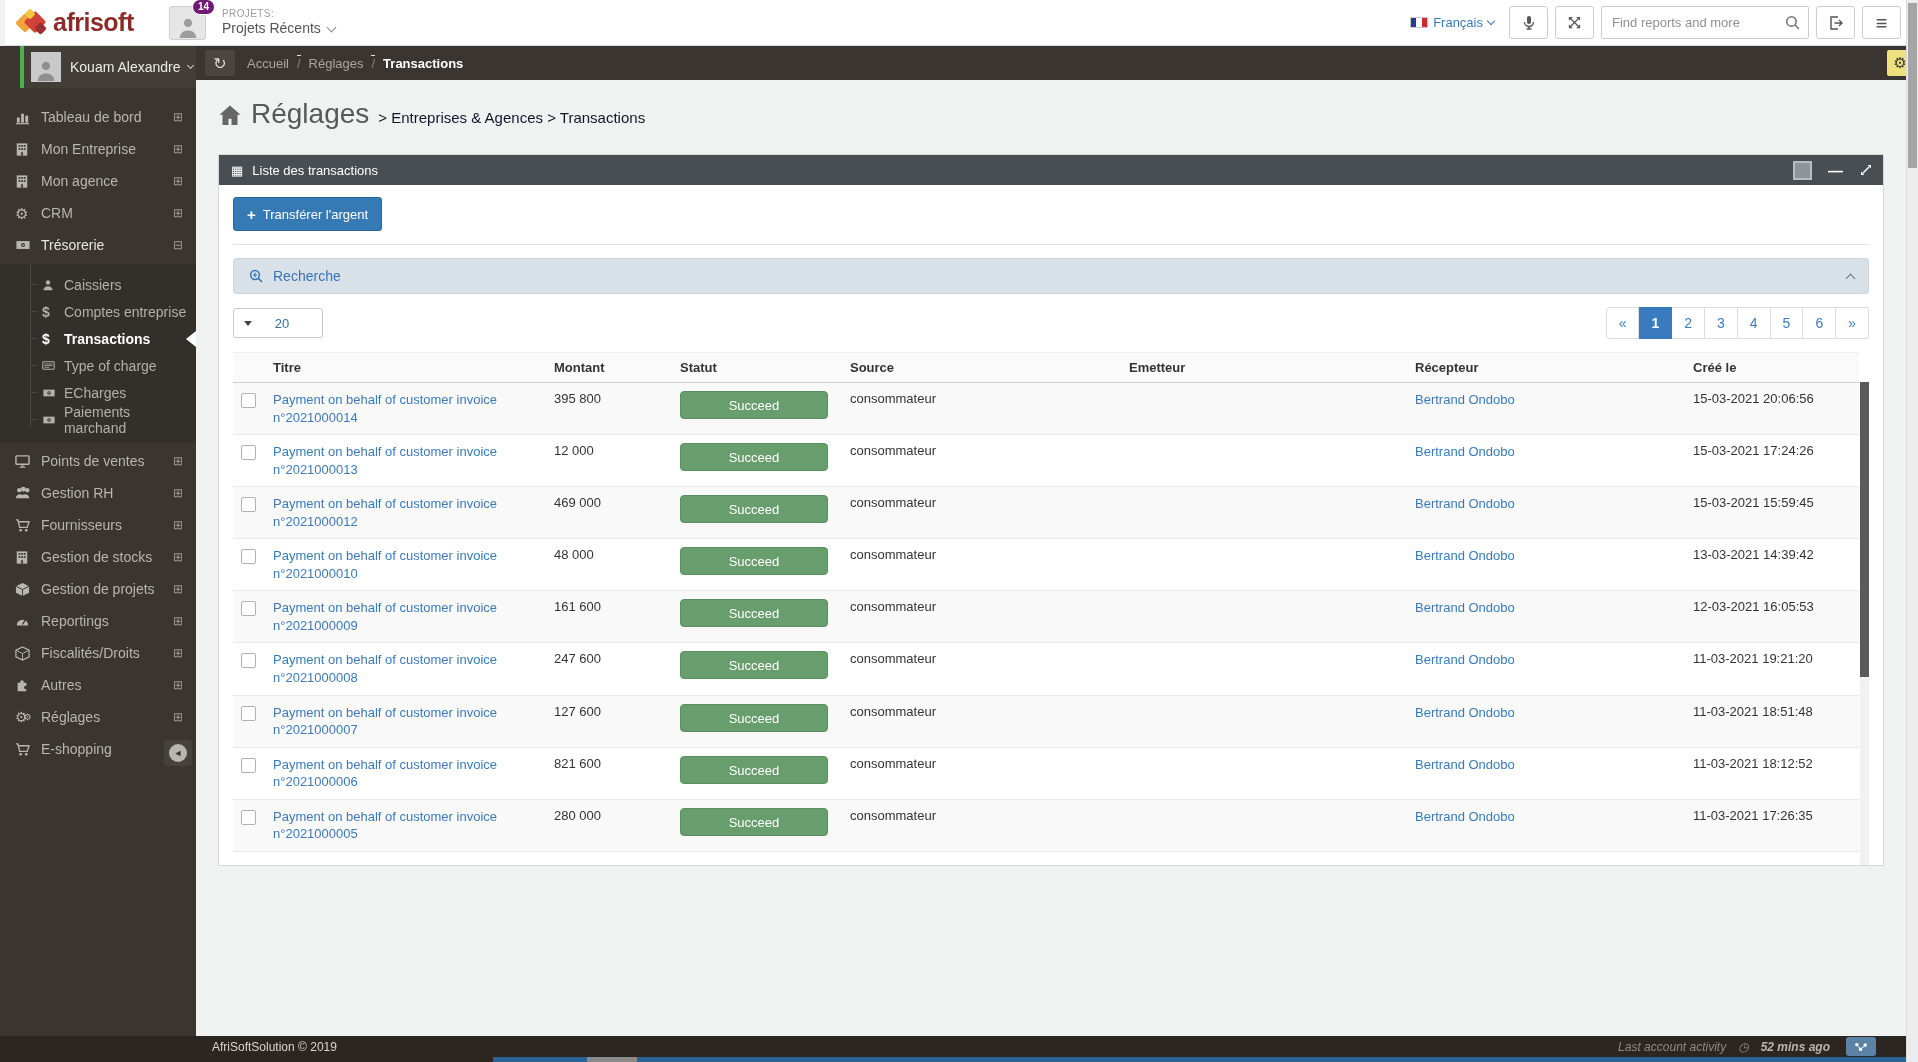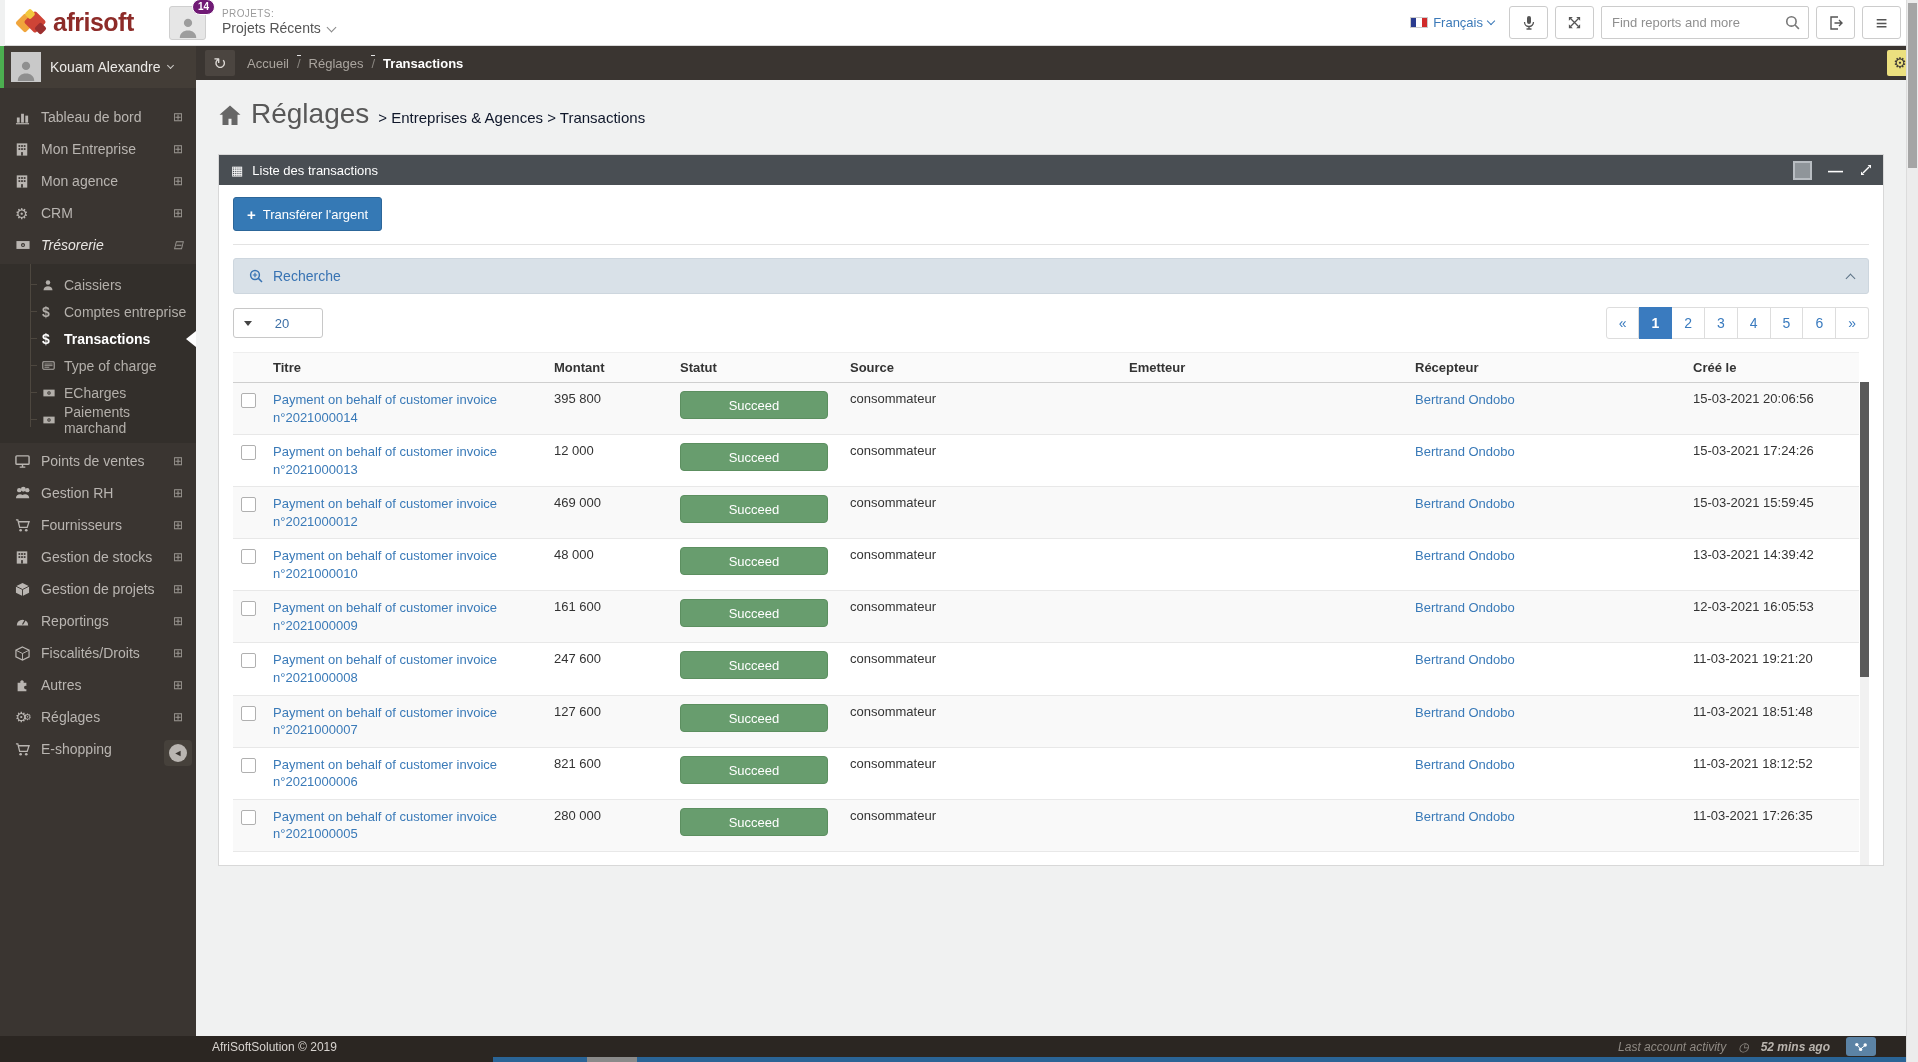--- a/index.html
+++ b/index.html
@@ -53,21 +53,21 @@
   .crumb{font-size:13px;color:#aaa59f;display:flex;gap:8px;align-items:center;}
   .crumb .sep{color:#8a8680;}
   .crumb .cur{color:#fff;font-weight:bold;}
   .gearbox{position:absolute;right:5px;top:4px;width:26px;height:26px;background:#ece07f;
     border-radius:2px;display:flex;align-items:center;justify-content:center;color:#3f3a35;font-size:15px;}
 
   
   .sidebar{position:absolute;left:0;top:46px;width:196px;bottom:26px;background:#3a3531;
     color:#b9b5b1;z-index:4;overflow:hidden;}
   .side-user{height:42px;background:#433d37;border-left:4px solid #4caf50;display:flex;
-    align-items:center;gap:9px;padding-left:7px;}
+    align-items:center;gap:9px;padding-left:7px;margin-left:20px;}
   .avatar{width:30px;height:30px;background:#c9c9c9;display:flex;align-items:flex-end;
     justify-content:center;overflow:hidden;flex:none;}
   .side-user .name{color:#eceae7;font-size:14px;display:flex;align-items:center;gap:7px;}
   .side-user .chev{border-color:#cfccc8;width:5px;height:5px;}
   .menu{margin-top:13px;}
   .m-item{position:relative;height:32px;display:flex;align-items:center;padding-left:15px;
     font-size:14px;cursor:default;}
   .m-ico{width:26px;color:#b9b5b1;display:flex;align-items:center;flex:none;}
   .m-exp{position:absolute;right:13px;font-size:12px;color:#9b9792;}
   .submenu{background:#332f2b;padding:7px 0 10px;position:relative;margin:3px 0 2px;}
@@ -301,21 +301,21 @@
           </svg>
       </span>
       <span>Mon agence</span>
       <span class="m-exp">⊞</span>
     </div>
     <div class="m-item">
       <span class="m-ico gear-glyph">⚙</span>
       <span>CRM</span>
       <span class="m-exp">⊞</span>
     </div>
-    <div class="m-item" style="color:#e8e5e2;font-style:italic;">
+    <div class="m-item" style="color:#e8e5e2;">
       <span class="m-ico">
         <svg width="16" height="14" viewBox="0 0 16 16">
             <rect x="0.5" y="3.5" width="15" height="9" fill="currentColor"></rect>
             <circle cx="8" cy="8" r="2.3" fill="#3a3531"></circle>
             <circle cx="8" cy="8" r="1" fill="currentColor"></circle>
           </svg>
       </span>
       <span>Trésorerie</span>
       <span class="m-exp">⊟</span>
     </div>

